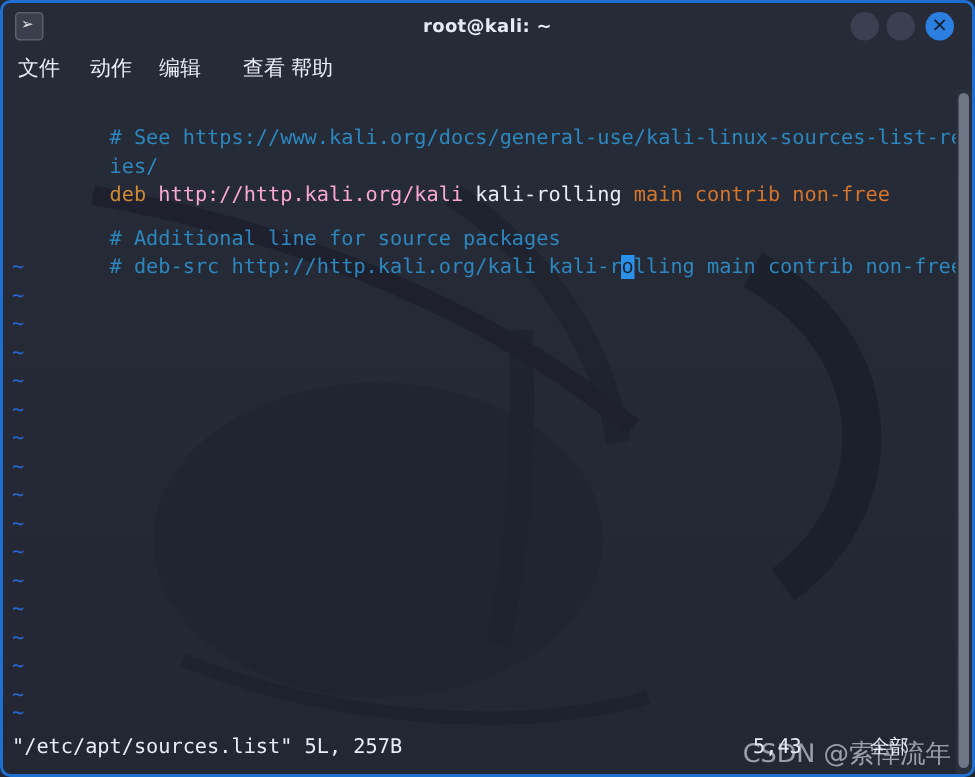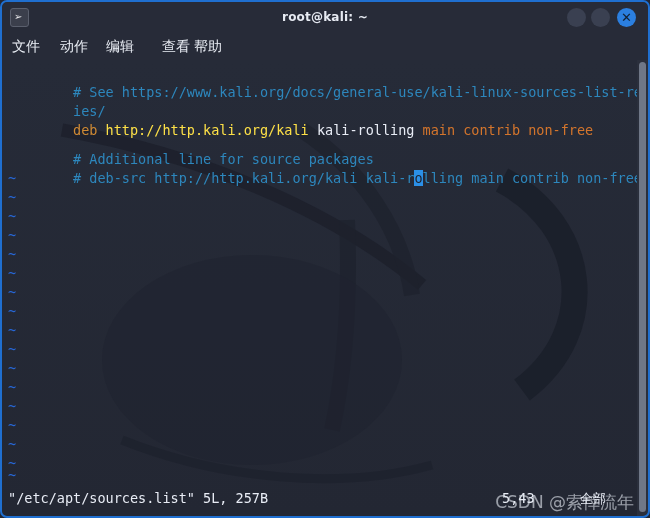--- a/index.html
+++ b/index.html
@@ -155,21 +155,21 @@
     line-height: 19px;
     white-space: pre;
     font-family: "DejaVu Sans Mono", monospace;
     font-size: 13.5px;
   }
   .tilde {
     color: #2767d6;
   }
   .c-comment { color: #2d87bd; }
   .c-deb     { color: #cf8a34; }
-  .c-url     { color: #fde047; }
+  .c-url     { color: #f9a8d4; }
   .c-suite   { color: #e8ecf5; }
   .c-comp    { color: #d4752c; text-align: center; }
   .cursor {
     background: #2b90e8;
     color: #1d2330;
   }
 
   
   #statusline {
     position: absolute;

